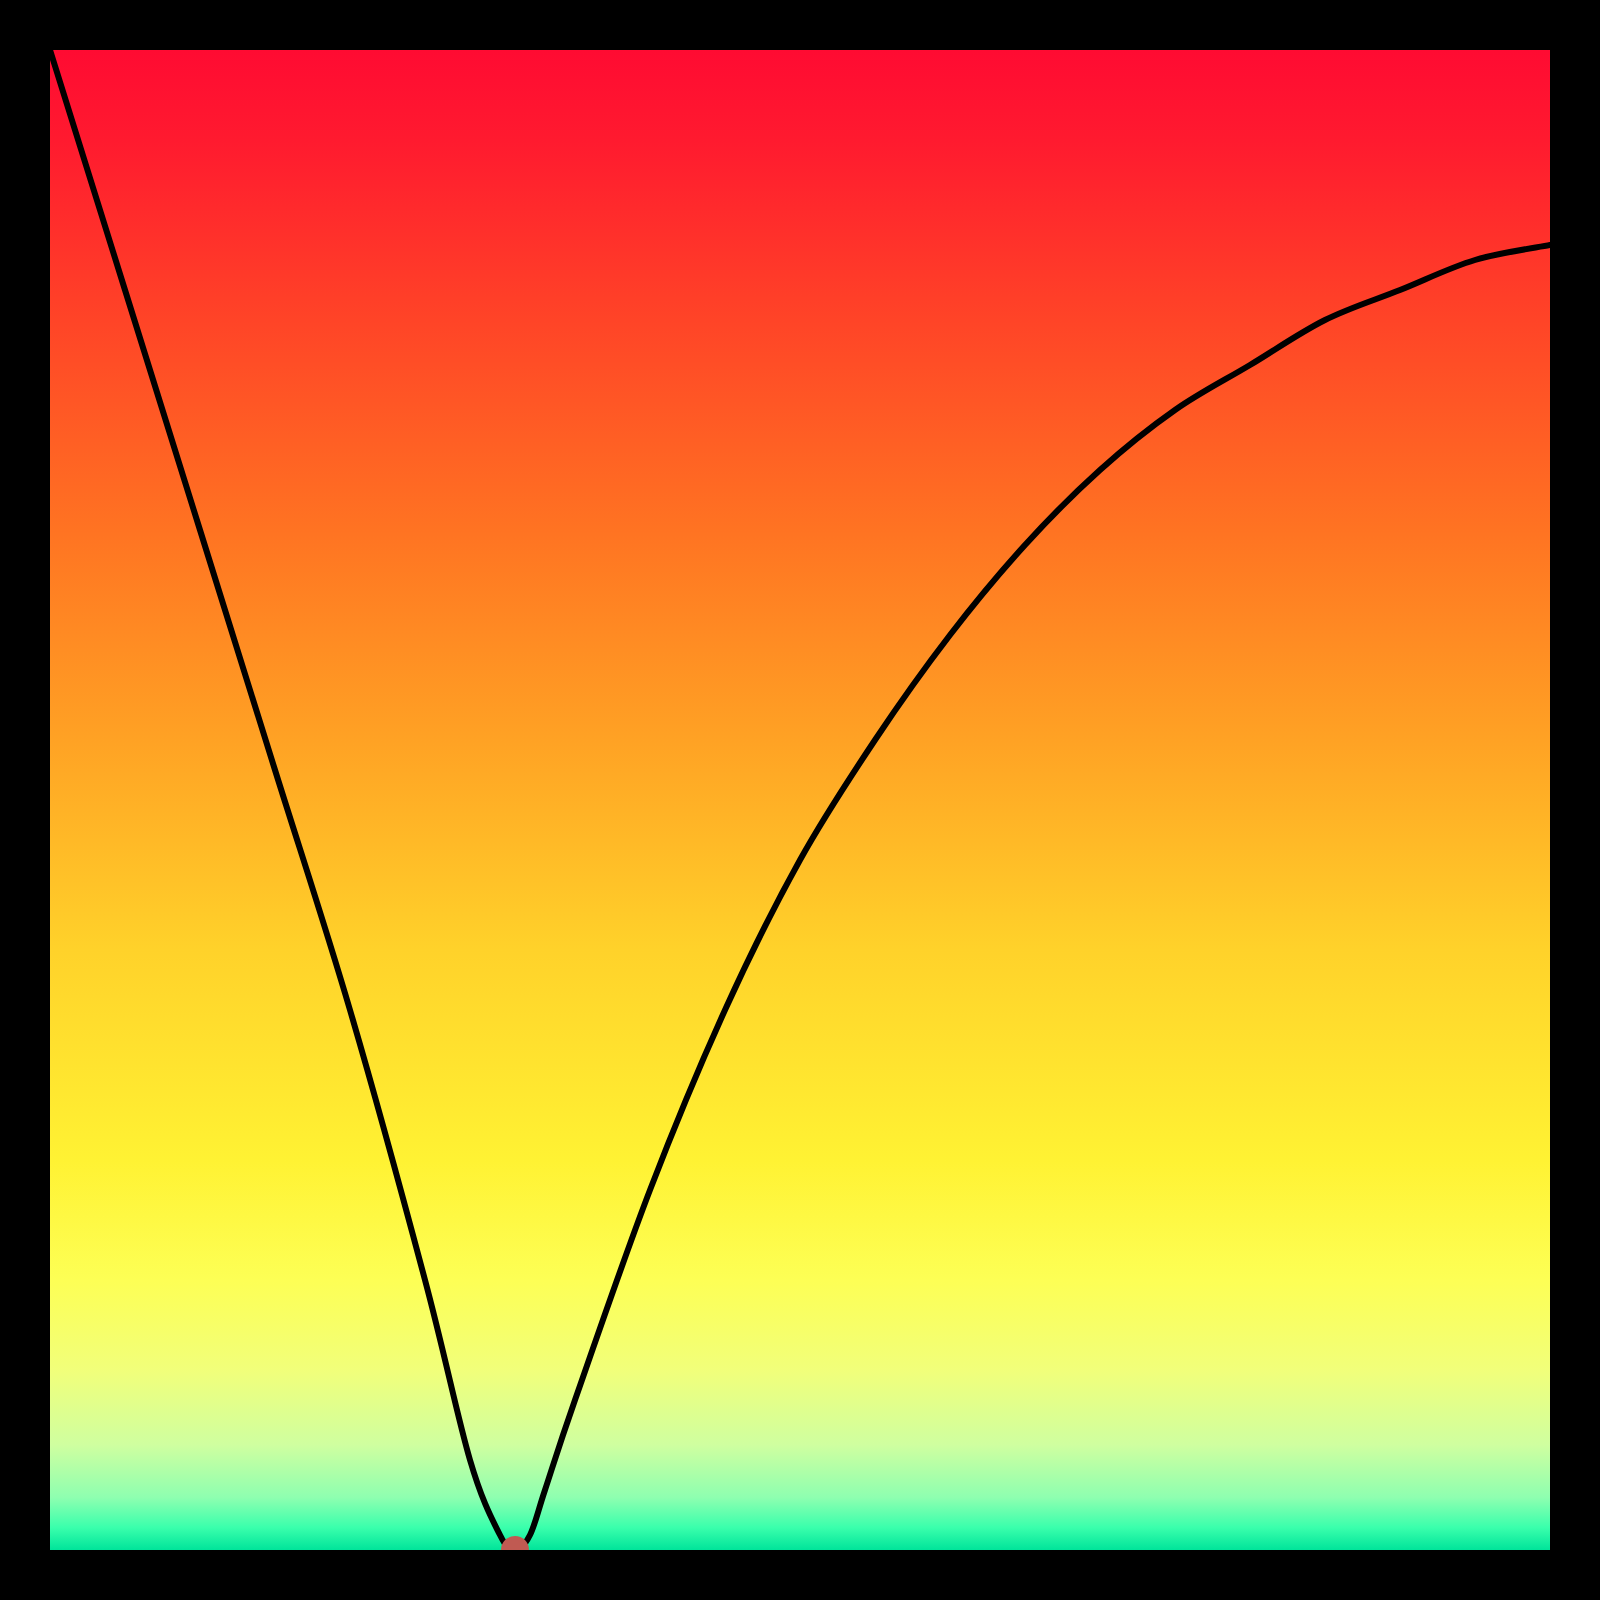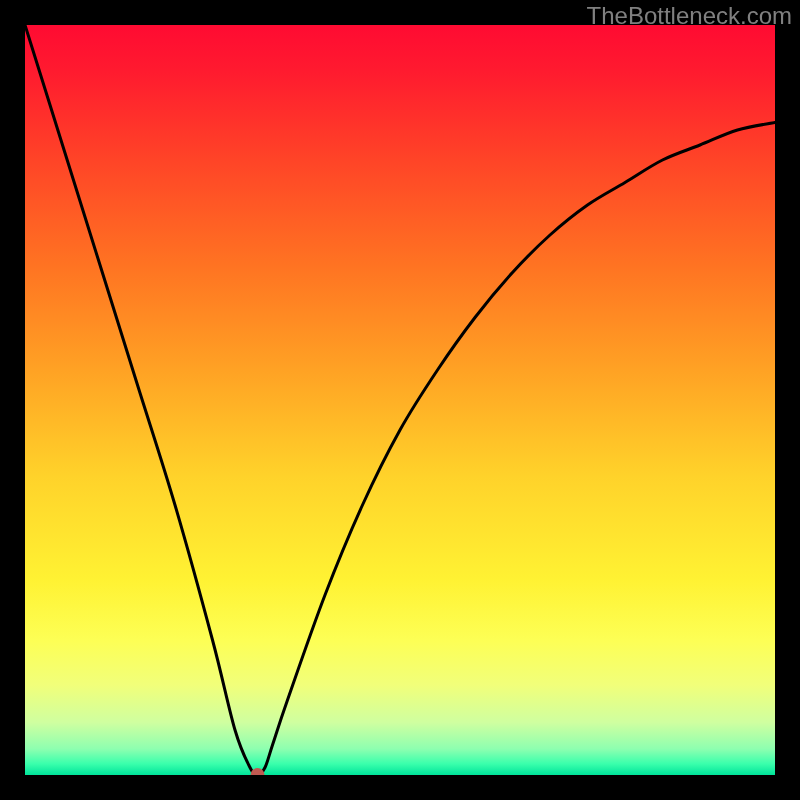--- a/index.html
+++ b/index.html
@@ -58,14 +58,13 @@
             <stop offset="96.5%" stop-color="#8effb0"></stop>
             <stop offset="98.5%" stop-color="#3affac"></stop>
             <stop offset="100%" stop-color="#00e49a"></stop>
           </linearGradient>
       </defs>
       <rect id="bg-rect" x="0" y="0" width="750" height="750" fill="url(#bg-grad)"></rect>
       <path id="curve" fill="none" stroke="#000" stroke-width="3" stroke-linejoin="round" stroke-linecap="round" d="M 0 0 C 6.25 20 25 80 37.5 120 C 50 160 62.5 199.99999999999994 75 239.99999999999994 C 87.5 279.99999999999994 100 320 112.5 360 C 125 400 137.5 437.5 150 480 C 162.5 522.5 177.5 577.5 187.5 615 C 197.5 652.5 203.75000000000003 683.75 210.00000000000003 705 C 216.25000000000003 726.25 221.25 735 225 742.5 C 228.75 750 230 750 232.5 750 C 235 750 237.5 747.5 240 742.5 C 242.5 737.5 243.75 731.25 247.5 720 C 251.25 708.75 253.75 700 262.5 675 C 271.25 650 287.5 602.5 300 570 C 312.5 537.5 325 507.5 337.5 480 C 350 452.5 362.5 427.5 375 405 C 387.5 382.5 400.00000000000006 363.75 412.50000000000006 345 C 425.00000000000006 326.25 437.5 308.75 450 292.5 C 462.5 276.25 475 261.24999999999994 487.5 247.49999999999994 C 500 233.74999999999994 512.5 221.25 525 210 C 537.5 198.75 550 188.75 562.5 180 C 575 171.25 587.5 165 600 157.5 C 612.5 150 625 141.25 637.5 135 C 650 128.75 662.5 125 675 120 C 687.5 115 700 108.75 712.5 105 C 725 101.25 743.75 98.75 750 97.5"></path>
       <circle id="marker" r="7" cx="232.5" cy="750" fill="#c05a52"></circle>
     </svg>
   </div>
-  <div class="watermark">TheBottleneck.com</div>
 </div>
 
 </body></html>

